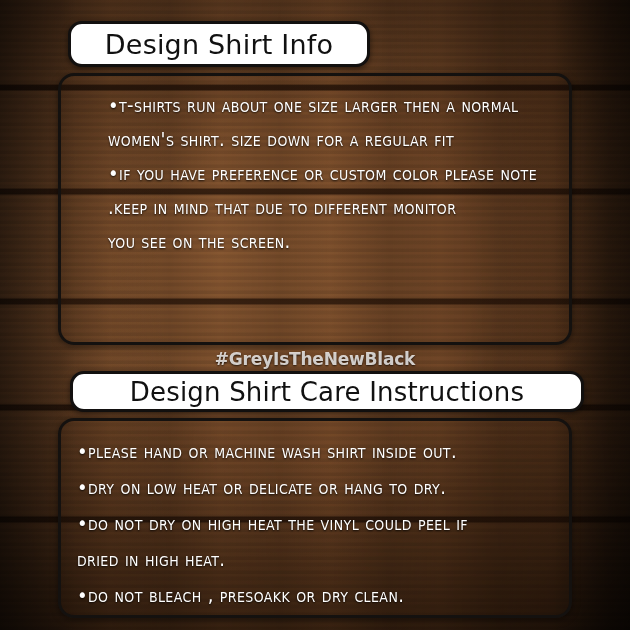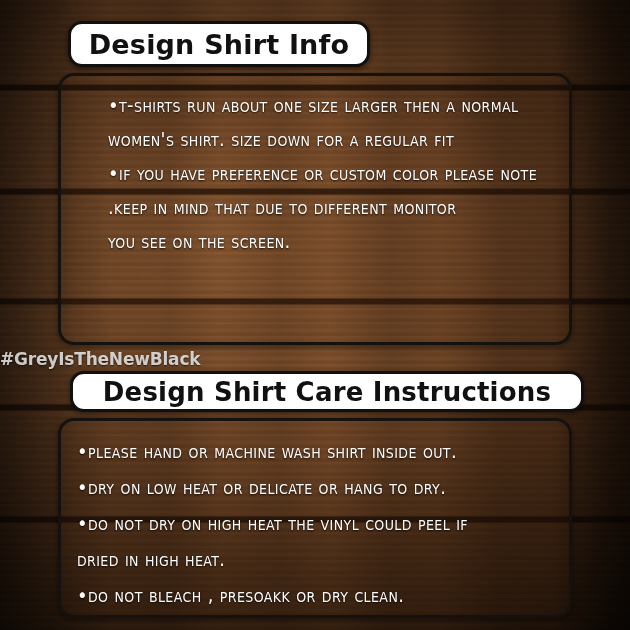--- a/index.html
+++ b/index.html
@@ -70,21 +70,21 @@
     border: 3px solid #12100f;
     border-radius: 14px;
     box-shadow: 0 2px 6px rgba(0,0,0,0.55);
     display: flex;
     align-items: center;
     justify-content: center;
     box-sizing: border-box;
   }
   .title-plaque span {
     font-family: "DejaVu Sans", sans-serif;
-    font-weight: bold;
+    font-weight: normal;
     color: #111111;
     letter-spacing: 0.2px;
     white-space: nowrap;
   }
   #title-info {
     left: 68px;
     top: 21px;
     width: 302px;
     height: 46px;
   }
@@ -136,20 +136,21 @@
     white-space: nowrap;
   }
   #panel-info .line { line-height: 1.70; margin-left: 31px; }
   #panel-care .line { font-size: 20px; line-height: 1.80; }
 
   .watermark {
     position: absolute;
     left: 0;
     right: 0;
     top: 349px;
+    text-align: center;
     color: rgba(255,255,255,0.78);
     font-family: "DejaVu Sans", sans-serif;
     font-weight: bold;
     font-size: 17px;
     letter-spacing: -0.2px;
     text-shadow: 0 1px 2px rgba(0,0,0,0.7);
   }
 </style>
 </head>
 <body>

